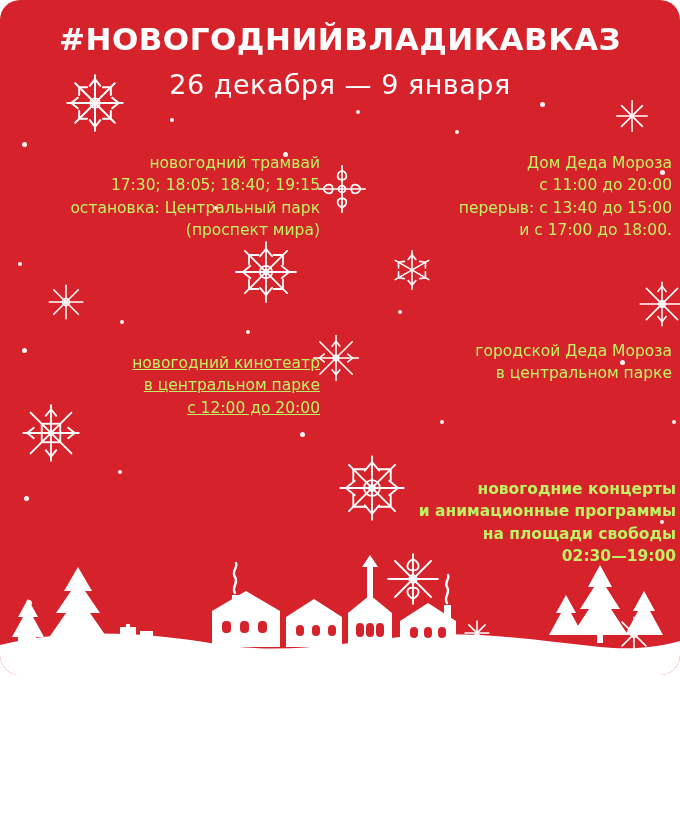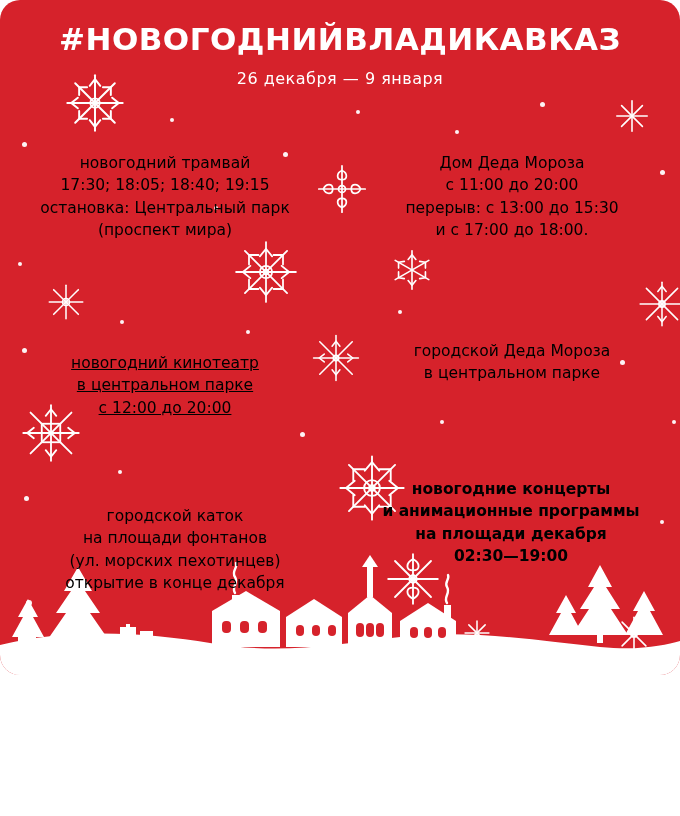--- a/index.html
+++ b/index.html
@@ -52,30 +52,30 @@
     font-weight: bold;
     font-size: 31px;
     letter-spacing: 0.5px;
     color: #ffffff;
     text-transform: uppercase;
     line-height: 1;
     white-space: nowrap;
   }
   .dates {
     margin-top: 14px;
-    font-size: 16px;
+    font-size: 27px;
     color: #ffffff;
     letter-spacing: 0.5px;
     white-space: nowrap;
   }
   
   .block {
     position: absolute;
-    color: #000000;
-    text-align: center;
+    color: #bef264;
+    text-align: right;
     line-height: 1.45;
     font-size: 15.5px;
     z-index: 5;
     white-space: nowrap;
   }
   .block .line {
     display: block;
   }
   .b1 { left: 10px;  top: 152px;  width: 310px; }
   .b2 { right: 8px;  top: 152px;  width: 320px; }
@@ -317,46 +317,40 @@
   <div class="block b1">
     <span class="line">новогодний трамвай</span>
     <span class="line">17:30; 18:05; 18:40; 19:15</span>
     <span class="line">остановка: Центральный парк</span>
     <span class="line">(проспект мира)</span>
   </div>
 
   <div class="block b2">
     <span class="line">Дом Деда Мороза</span>
     <span class="line">с 11:00 до 20:00</span>
-    <span class="line">перерыв: с 13:00 до 15:30</span>
+    <span class="line">перерыв: с 13:40 до 15:00</span>
     <span class="line">и с 17:00 до 18:00.</span>
   </div>
 
   <div class="block b3">
     <span class="line">новогодний кинотеатр</span>
     <span class="line">в центральном парке</span>
     <span class="line">с 12:00 до 20:00</span>
   </div>
 
   <div class="block b4">
     <span class="line">городской Деда Мороза</span>
     <span class="line">в центральном парке</span>
   </div>
 
-  <div class="block b5">
-    <span class="line">городской каток</span>
-    <span class="line">на площади фонтанов</span>
-    <span class="line">(ул. морских пехотинцев)</span>
-    <span class="line">открытие в конце декабря</span>
-  </div>
 
   <div class="block b6">
     <span class="line">новогодние концерты</span>
     <span class="line">и анимационные программы</span>
-    <span class="line">на площади декабря</span>
+    <span class="line">на площади свободы</span>
     <span class="line">02:30—19:00</span>
   </div>
 
   <svg class="skyline" viewBox="0 0 680 180" preserveAspectRatio="none">
 
     <path d="M0 150 C70 132 150 138 210 148 C280 160 330 150 400 142 C470 134 540 146 600 152 C640 156 665 150 680 146 L680 180 L0 180 Z" fill="#ffffff"></path>
 
     <g fill="#ffffff">
       <path d="M78 72 L92 96 L85 96 L100 118 L90 118 L108 144 L48 144 L66 118 L56 118 L71 96 L64 96 Z"></path>
       <path d="M28 104 L38 122 L33 122 L44 142 L12 142 L23 122 L18 122 Z"></path>

